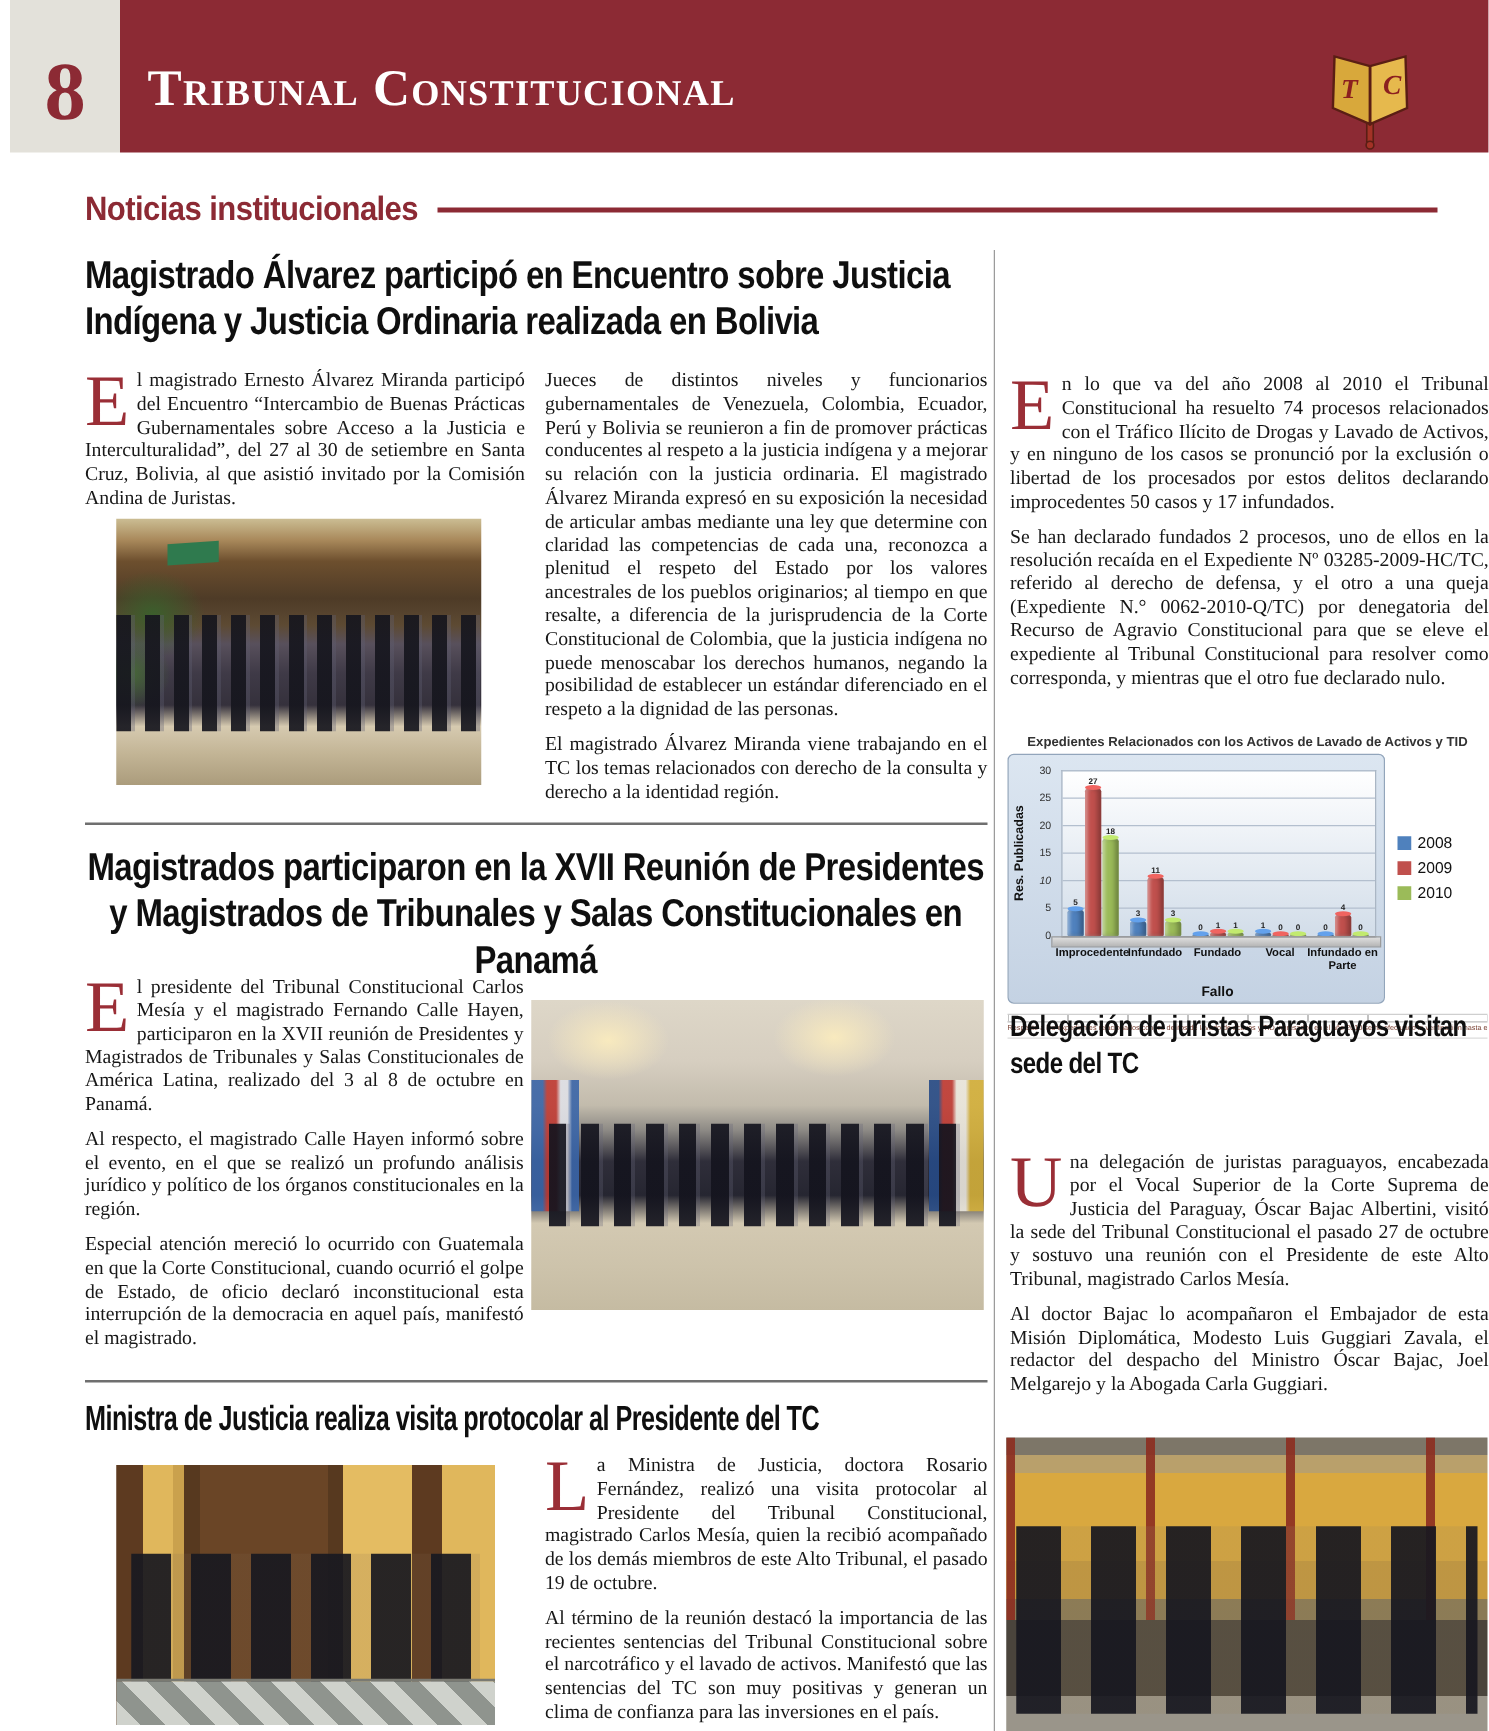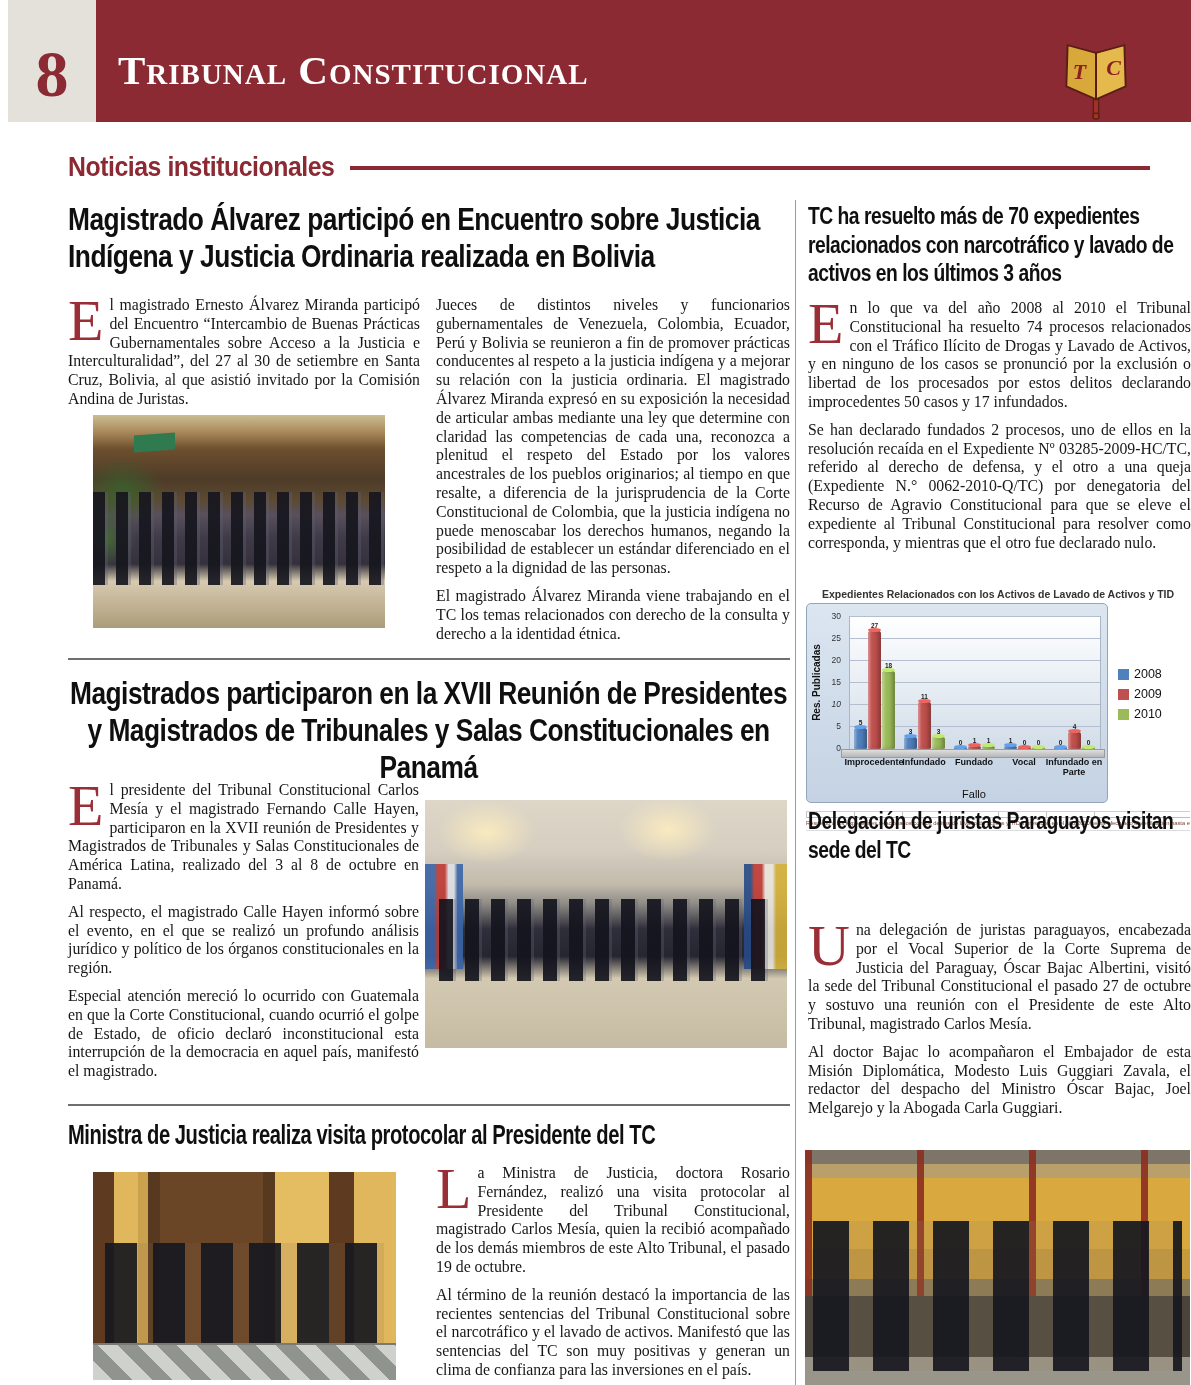--- a/index.html
+++ b/index.html
@@ -119,21 +119,21 @@
   #chart-yticks{position:absolute;left:16px;top:12px;width:22px;height:132px;}
   .ytick{position:absolute;right:4px;font-size:8.5px;color:#333;}
   #chart-cats{position:absolute;left:42px;top:154px;width:250px;height:26px;}
   .cat-label{position:absolute;top:0;text-align:center;font-weight:bold;font-size:9px;
     line-height:1.1;color:#111;}
   .chart-floor{position:absolute;left:34px;top:145px;width:262px;height:7px;
     background:linear-gradient(#dedede,#b6b6b6);border:1px solid #9b9b9b;}
   .chart-ylabel{position:absolute;left:-56px;top:72px;width:132px;height:13px;text-align:center;
     font-weight:bold;font-size:10px;color:#111;transform:rotate(-90deg);}
   .chart-xlabel{position:absolute;left:42px;bottom:2px;width:250px;text-align:center;
-    font-weight:normal;font-size:11px;color:#111;}
+    font-weight:bold;font-size:11px;color:#111;}
   #chart-legend{width:80px;padding:58px 0 0 10px;box-sizing:border-box;}
   .legend-item{display:flex;align-items:center;gap:5px;margin:6px 0;font-size:12.5px;color:#111;}
   .legend-swatch{width:11px;height:11px;display:inline-block;}
   .chart-footticks{margin-top:8px;height:5px;border-top:1px solid #cfcfcf;border-bottom:1px solid #bdbdbd;
     background:repeating-linear-gradient(90deg,#c2c2c2 0 1px,transparent 1px 48px);}
   .chart-footnote{font-size:5.8px;color:#7c4436;white-space:nowrap;overflow:hidden;
     padding:2px 0 4px 0;border-bottom:1px solid #dcdcdc;}
 </style>
 </head>
 <body>
@@ -166,27 +166,24 @@
   <div id="rule2" class="abs"></div>
 
   <div id="a1t" class="abs">
     <div class="hl hl-lg">Magistrado Álvarez participó en Encuentro sobre Justicia Indígena y Justicia Ordinaria realizada en Bolivia</div>
   </div>
   <div id="a1c1" class="abs bodytext">
     <p><span class="dropcap">E</span><span>l magistrado Ernesto Álvarez Miranda participó del Encuentro “Intercambio de Buenas Prácticas Gubernamentales sobre Acceso a la Justicia e Interculturalidad”, del 27 al 30 de setiembre en Santa Cruz, Bolivia, al que asistió invitado por la Comisión Andina de Juristas.</span></p>
   </div>
   <div id="a1c2" class="abs bodytext">
     <p>Jueces de distintos niveles y funcionarios gubernamentales de Venezuela, Colombia, Ecuador, Perú y Bolivia se reunieron a fin de promover prácticas conducentes al respeto a la justicia indígena y a mejorar su relación con la justicia ordinaria. El magistrado Álvarez Miranda expresó en su exposición la necesidad de articular ambas mediante una ley que determine con claridad las competencias de cada una, reconozca a plenitud el respeto del Estado por los valores ancestrales de los pueblos originarios; al tiempo en que resalte, a diferencia de la jurisprudencia de la Corte Constitucional de Colombia, que la justicia indígena no puede menoscabar los derechos humanos, negando la posibilidad de establecer un estándar diferenciado en el respeto a la dignidad de las personas.</p>
-    <p>El magistrado Álvarez Miranda viene trabajando en el TC los temas relacionados con derecho de la consulta y derecho a la identidad étnica.</p>
+    <p>El magistrado Álvarez Miranda viene trabajando en el TC los temas relacionados con derecho de la consulta y derecho a la identidad región.</p>
   </div>
   <div id="ph1" class="abs photo"></div>
 
-  <div id="r1t" class="abs">
-    <div class="hl hl-sm">TC ha resuelto más de 70 expedientes relacionados con narcotráfico y lavado de activos en los últimos 3 años</div>
-  </div>
   <div id="r1x" class="abs bodytext">
     <p><span class="dropcap">E</span><span>n lo que va del año 2008 al 2010 el Tribunal Constitucional ha resuelto 74 procesos relacionados con el Tráfico Ilícito de Drogas y Lavado de Activos, y en ninguno de los casos se pronunció por la exclusión o libertad de los procesados por estos delitos declarando improcedentes 50 casos y 17 infundados.</span></p>
     <p>Se han declarado fundados 2 procesos, uno de ellos en la resolución recaída en el Expediente Nº 03285-2009-HC/TC, referido al derecho de defensa, y el otro a una queja (Expediente N.° 0062-2010-Q/TC) por denegatoria del Recurso de Agravio Constitucional para que se eleve el expediente al Tribunal Constitucional para resolver como corresponda, y mientras que el otro fue declarado nulo.</p>
   </div>
 
   <div id="chart" class="abs">
     <div class="chart-title">Expedientes Relacionados con los Activos de Lavado de Activos y TID</div>
     <div class="chart-row">
       <div class="chart-box">
         <div class="chart-ylabel">Res. Publicadas</div>

